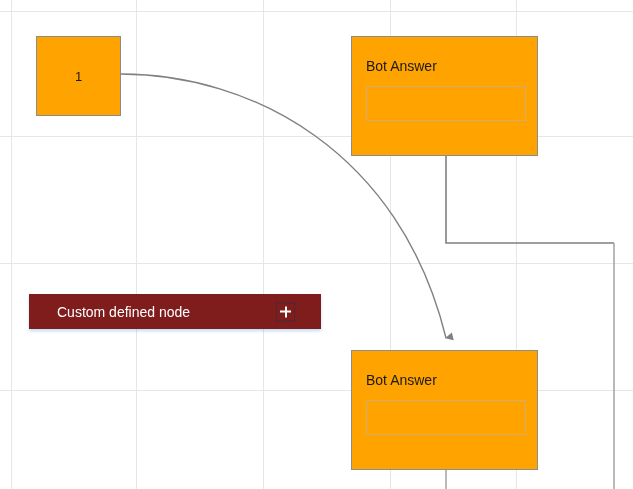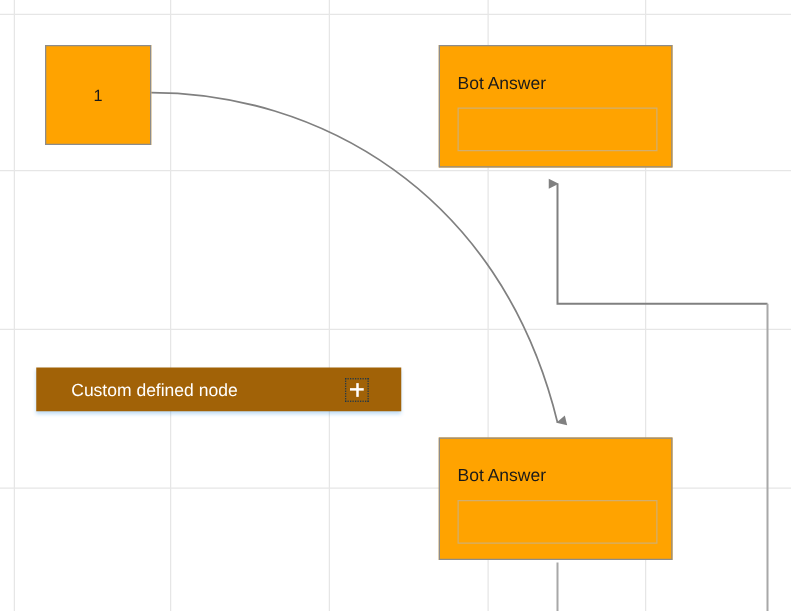--- a/index.html
+++ b/index.html
@@ -57,21 +57,21 @@
     width: 100%;
     transform: translateY(-50%);
     text-align: center;
     font-size: 13px;
     color: #1a1a1a;
     line-height: 1;
   }
   .node-bot {
     left: 351px;
     width: 187px;
-    height: 98px;
+    height: 120px;
   }
   .node-bot-top { top: 36px; }
   .node-bot-bottom { top: 350px; }
   .node-title {
     position: absolute;
     left: 14px;
     top: 22px;
     font-size: 14px;
     color: #1a1a1a;
     line-height: 1;
@@ -87,21 +87,21 @@
     box-sizing: border-box;
     opacity: .85;
   }
   
   .palette-item {
     position: absolute;
     left: 29px;
     top: 294px;
     width: 292px;
     height: 35px;
-    background: #a16207;
+    background: #7f1d1d;
     box-shadow: 0 2px 3px rgba(43,138,222,.30);
     box-sizing: border-box;
   }
   .palette-label {
     position: absolute;
     left: 28px;
     top: 50%;
     transform: translateY(-50%);
     font-size: 14px;
     color: #ffffff;

